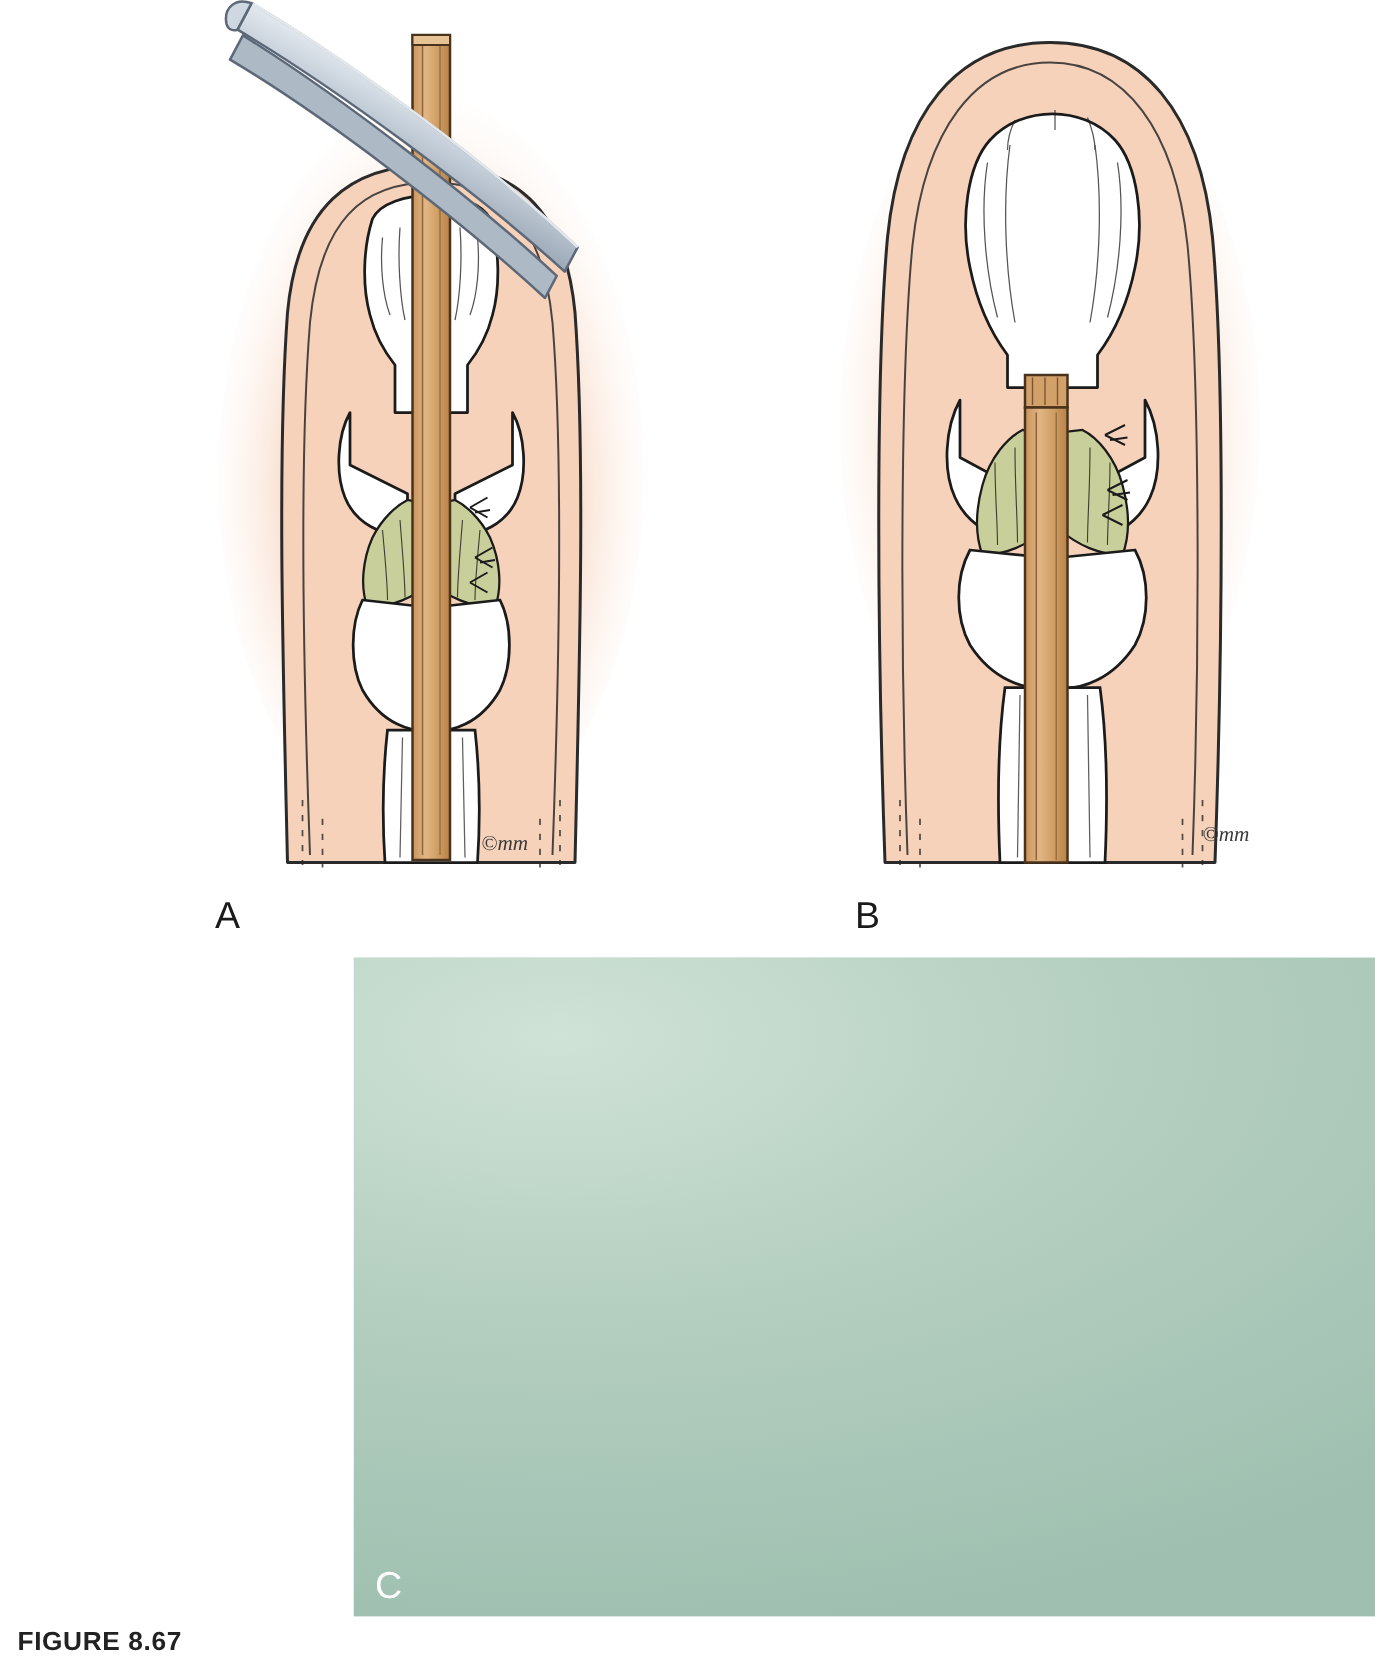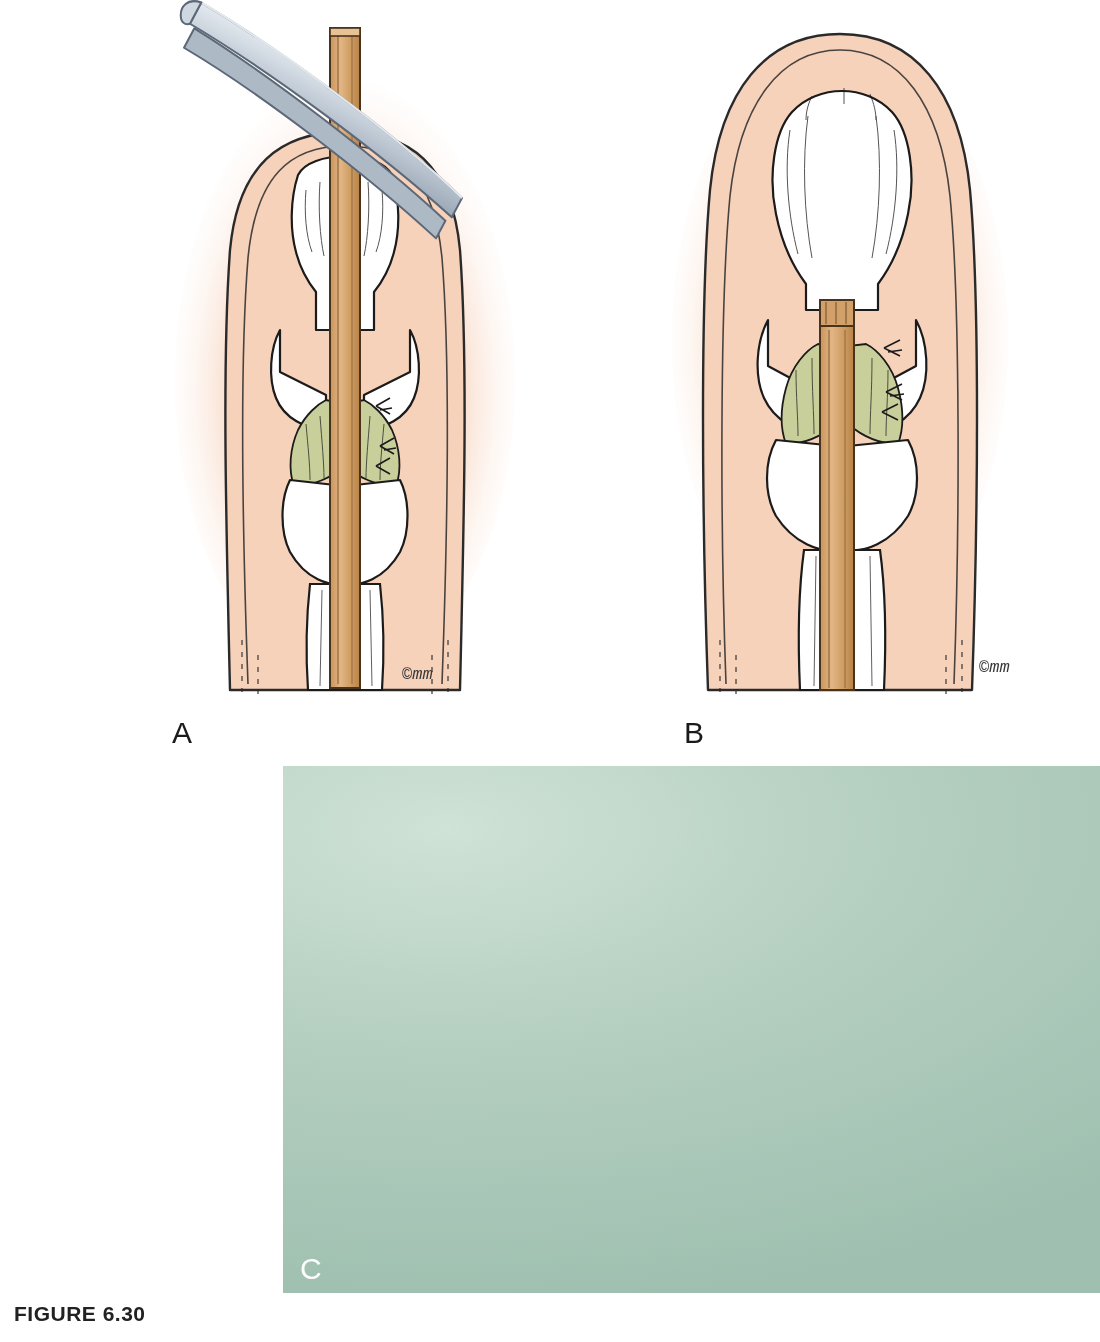--- a/index.html
+++ b/index.html
@@ -72,25 +72,24 @@
     left: 448px;
     top: 652px;
     font-family: "Liberation Serif", serif;
     font-size: 30px;
     letter-spacing: 2px;
     color: rgba(120, 110, 105, 0.45);
   }
 
   .sig {
     position: absolute;
-    font-family: Liberation Mono, monospace;
+    font-family: Liberation Serif, serif;
     font-size: 17px;
     color: #3a3a3a;
     font-style: italic;
-    margin-left: 17px;
   }
 </style>
 </head>
 <body>
 
 <div id="figure-page">
 
   <div class="panel" id="panel-a">
     <svg width="430" height="700" viewBox="0 0 430 700">
       <defs>
@@ -342,14 +341,14 @@
         <path d="M436 438 L440 458"></path>
         <path d="M480 446 L484 466"></path>
         <path d="M522 458 L526 478"></path>
       </g>
 
       <rect x="0" y="0" width="817" height="527" fill="none"></rect>
     </svg>
     <div class="panel-label" style="left:17px; top:486px; color:#ffffff;">C</div>
   </div>
 
-  <div id="caption">FIGURE  6.30</div>
+  <div id="caption">FIGURE  8.67</div>
 </div>
 
 </body></html>

